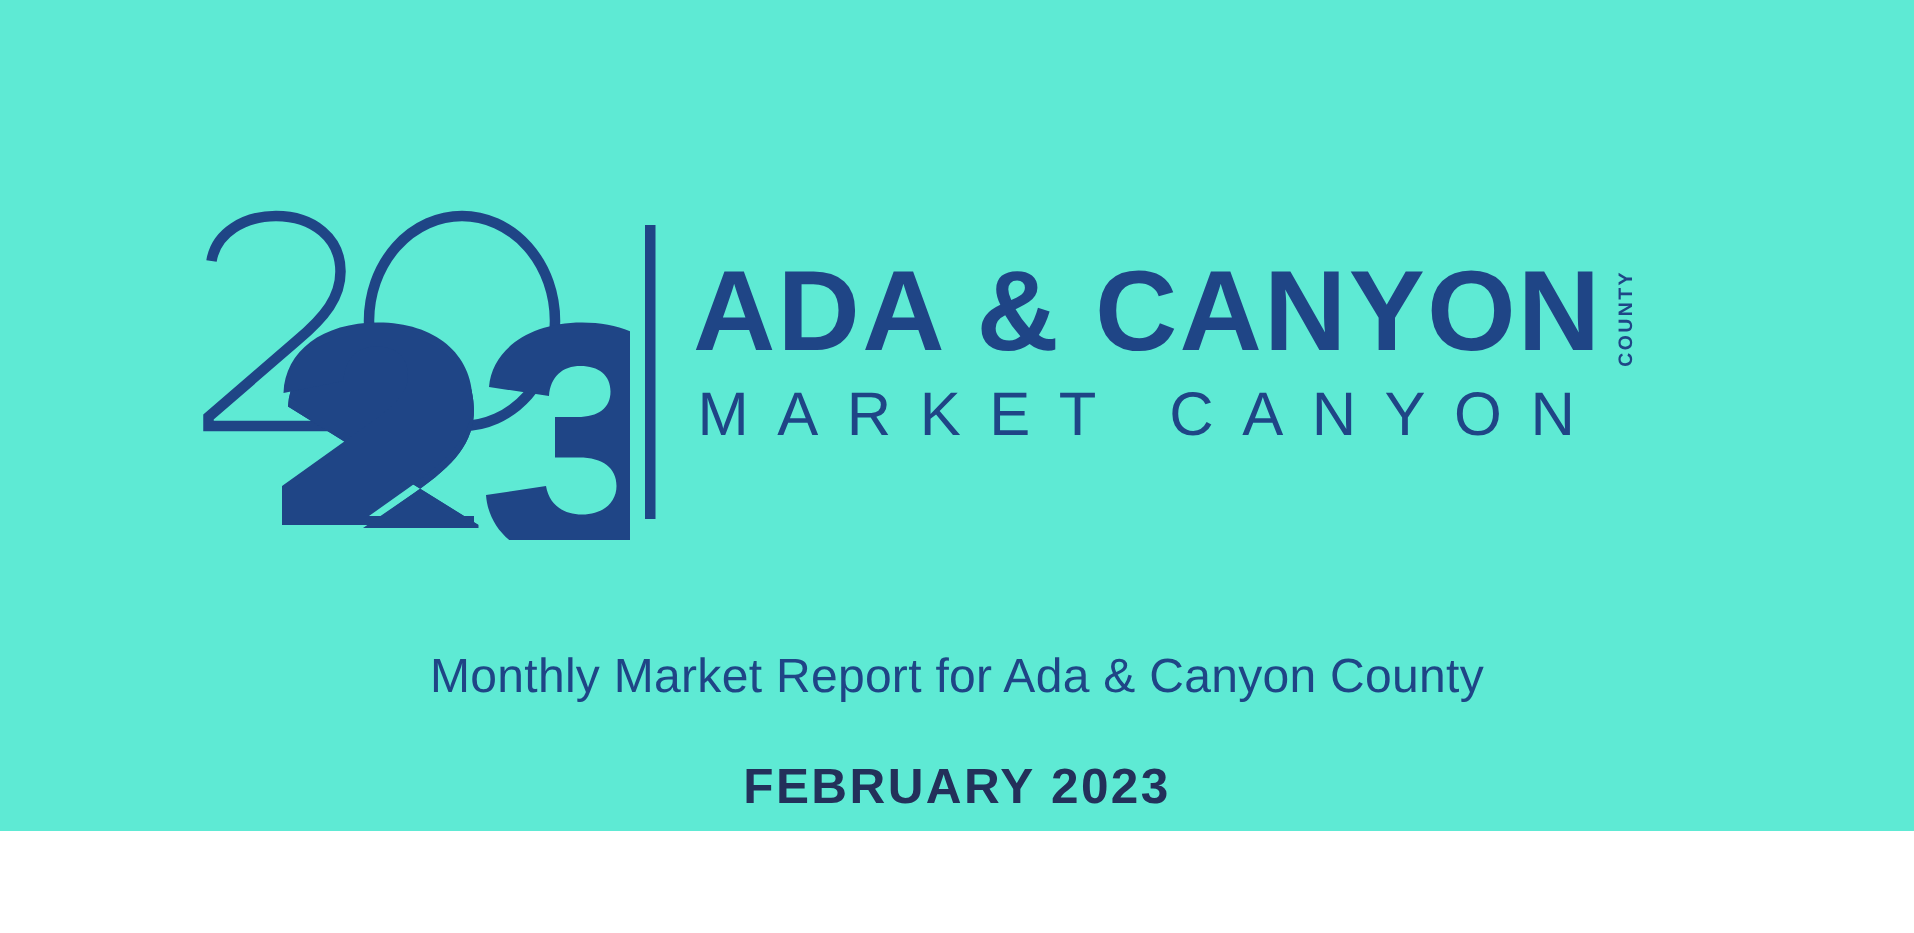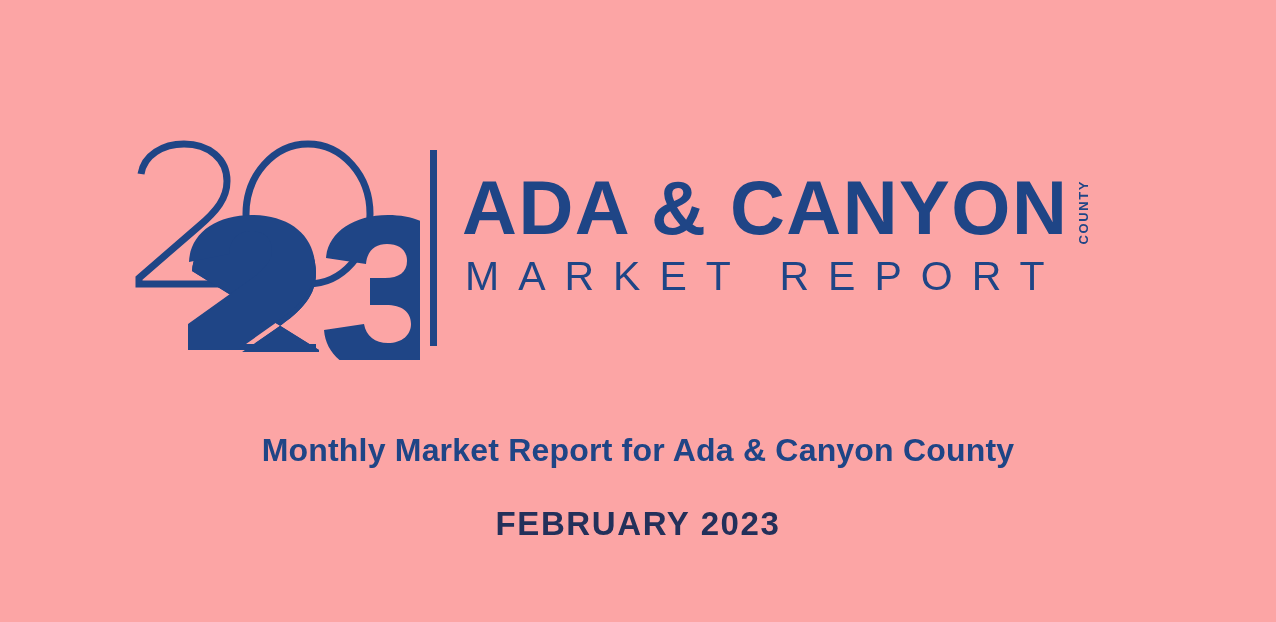--- a/index.html
+++ b/index.html
@@ -12,22 +12,22 @@
     height: 622px;
     background: #ffffff;
     font-family: "Liberation Sans", sans-serif;
     overflow: hidden;
     position: relative;
   }
 
   .page {
     position: relative;
     width: 1276px;
-    height: 622px;
-    background: #fca5a5;
+    height: 554px;
+    background: #5eead4;
   }
 
   
   .logo-lockup {
     position: absolute;
     left: 0;
     top: 0;
     width: 1276px;
     height: 400px;
   }
@@ -112,21 +112,21 @@
   .caption-block {
     position: absolute;
     left: 0;
     top: 428px;
     width: 1276px;
     text-align: center;
   }
 
   .caption-line {
     font-family: "Liberation Sans", sans-serif;
-    font-weight: bold;
+    font-weight: normal;
     font-size: 32px;
     line-height: 44px;
     color: #1F4586;
     letter-spacing: 0.2px;
     white-space: nowrap;
   }
 
   .caption-date {
     margin-top: 32px;
     font-family: "Liberation Sans", sans-serif;
@@ -189,21 +189,21 @@
       </svg>
     </div>
 
     <div class="logo-divider"></div>
 
     <div class="logo-wordmark">
       <div class="logo-line-main">
         <span class="logo-title">ADA &amp; CANYON</span>
         <span class="logo-county">COUNTY</span>
       </div>
-      <div class="logo-subtitle">MARKET REPORT</div>
+      <div class="logo-subtitle">MARKET CANYON</div>
     </div>
   </div>
 
   <div class="caption-block">
     <div class="caption-line">Monthly Market Report for Ada &amp; Canyon County</div>
     <div class="caption-date">FEBRUARY 2023</div>
   </div>
 
 </div>
 

